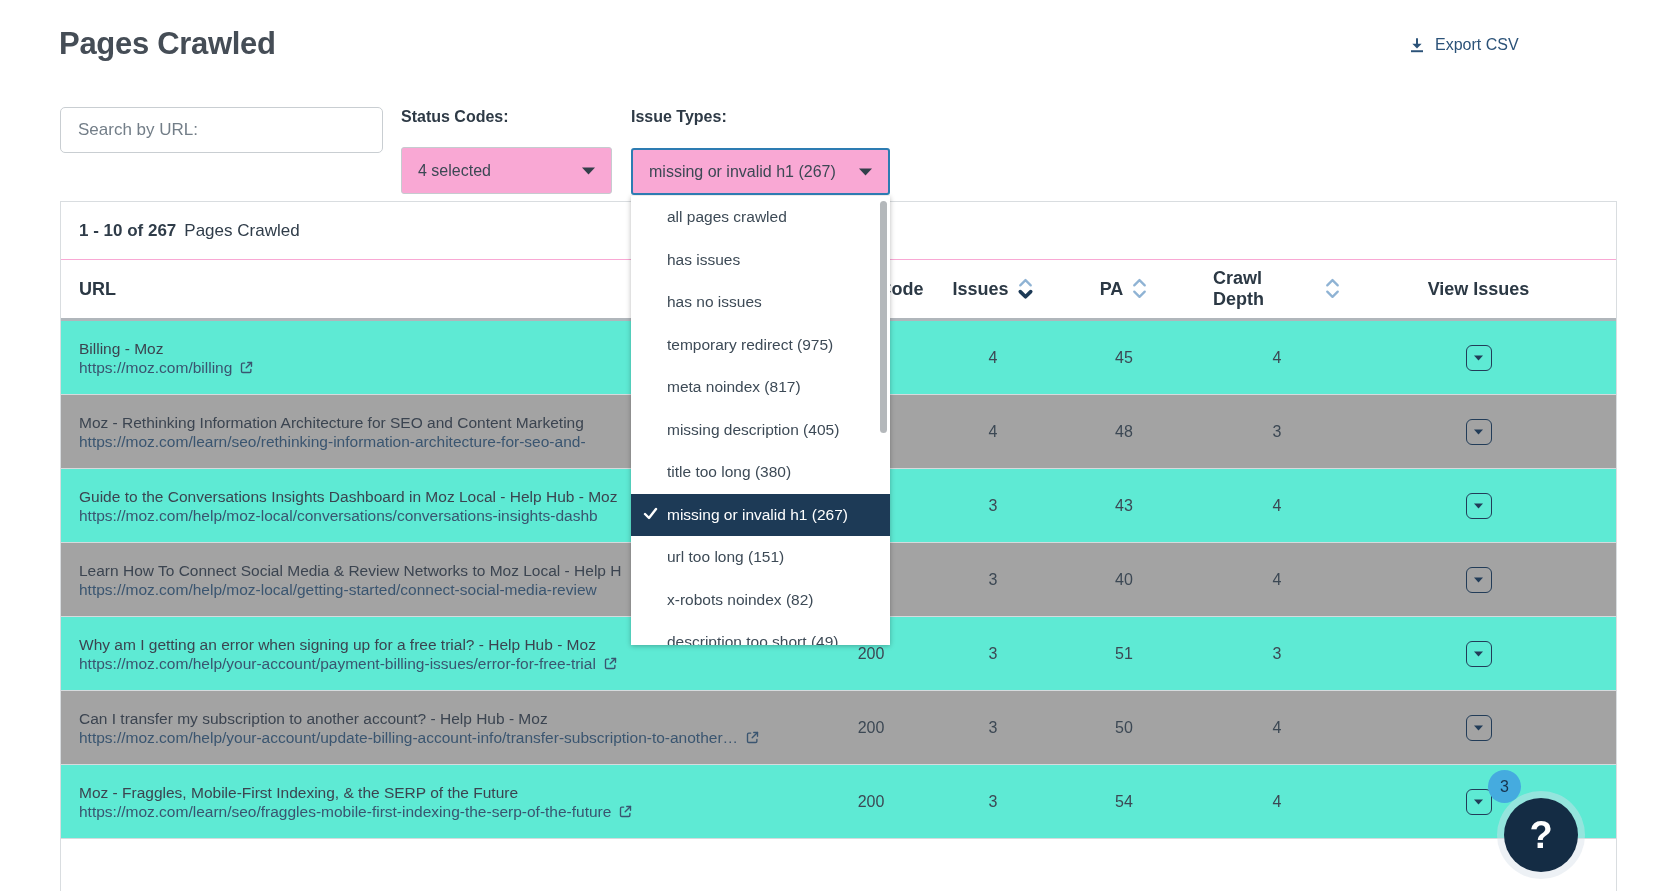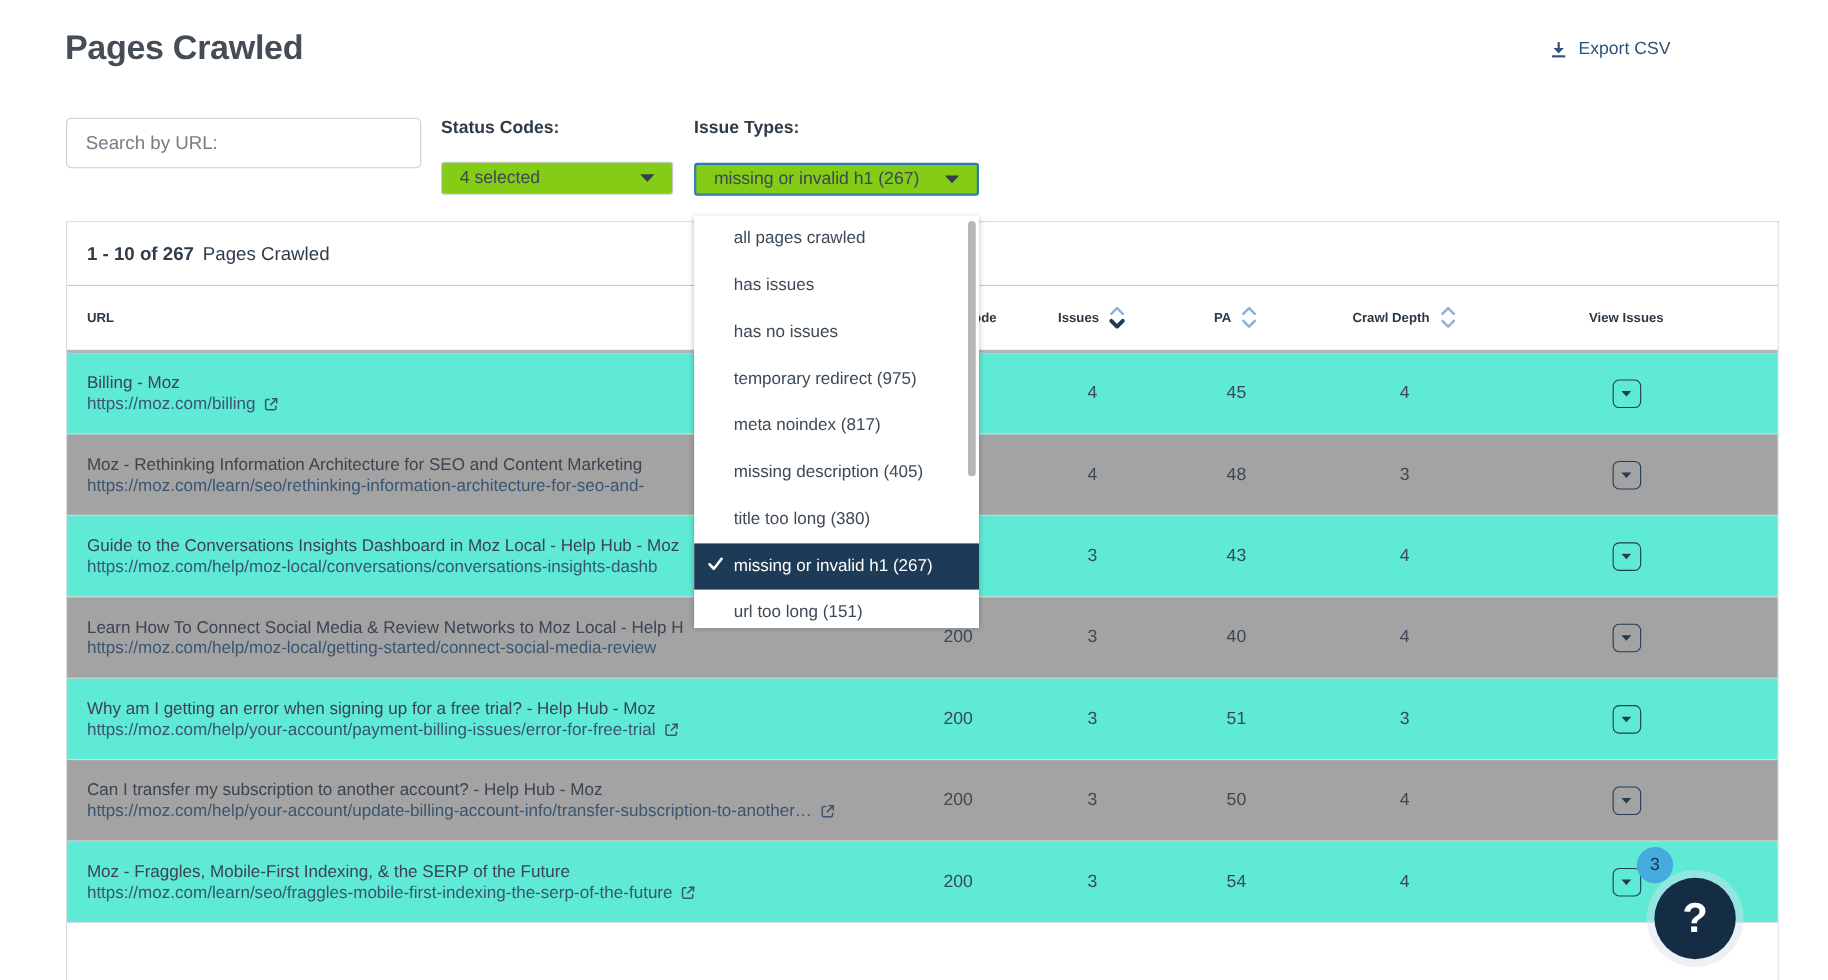--- a/index.html
+++ b/index.html
@@ -12,44 +12,44 @@
   .export-btn { position:absolute; left:1408px; top:36px; display:flex; align-items:flex-start; gap:9px;
     color:#2b5278; font-size:16px; cursor:pointer; background:none; border:none; font-family:inherit; }
 
   
   .search-input { position:absolute; left:60px; top:107px; width:323px; height:46px;
     border:1px solid #c9ced2; border-radius:5px; padding:0 17px; font-size:17px; color:#3b4754; font-family:inherit; }
   .search-input::placeholder { color:#737e88; opacity:1; }
   .filter-label { position:absolute; font-size:16px; font-weight:bold; color:#2e3a46; }
   #status-label { left:401px; top:108px; }
   #issue-label  { left:631px; top:108px; }
-  .select-box { position:absolute; height:30px; background:#84cc16; border:1px solid #c6cbcf; border-radius:3px;
+  .select-box { position:absolute; height:47px; background:#f9a8d4; border:1px solid #c6cbcf; border-radius:3px;
     display:flex; align-items:center; justify-content:space-between; padding:0 16px; font-size:16px; color:#3c4854; cursor:pointer; }
   #status-select { left:401px; top:147px; width:211px; }
   #issue-select  { left:631px; top:148px; width:259px; border:2px solid #2d7cb2; z-index:11; }
 
   
-  .dropdown-panel { position:absolute; left:631px; top:196px; width:259px; height:375px; background:#fff;
+  .dropdown-panel { position:absolute; left:631px; top:196px; width:259px; height:449px; background:#fff;
     box-shadow:0 1px 5px rgba(0,0,0,0.28); z-index:10; overflow:hidden; }
   .dropdown-list { list-style:none; }
   .dropdown-item { height:42.5px; display:flex; align-items:center; padding-left:36px; position:relative;
     font-size:15.5px; color:#3d4a56; cursor:pointer; white-space:nowrap; }
   .dropdown-item.selected { background:#1d3a56; color:#ffffff; }
   .dropdown-item .check-icon { position:absolute; left:12px; top:50%; transform:translateY(-50%); display:none; }
   .dropdown-item.selected .check-icon { display:block; }
   .dropdown-scrollbar { position:absolute; right:3px; top:5px; width:7px; height:232px; background:#b4b8bb; border-radius:4px; z-index:12; }
 
   
   .card { position:absolute; left:60px; top:201px; width:1557px; height:690px;
     border:1px solid #d9dde0; border-bottom:none; background:#fff; }
   .summary-row { height:58px; display:flex; align-items:center; padding-left:18px;
     border-bottom:1px solid #f9a8d4; font-size:17px; color:#2f3c49; }
   .summary-count { font-weight:bold; margin-right:8px; }
   .grid { display:grid; grid-template-columns:730px 160px 84px 178px 128px 275px; align-items:center; }
-  .header-row { height:61px; border-bottom:3px solid #b0b6bb; font-size:12px; font-weight:bold; color:#2b3844; }
+  .header-row { height:61px; border-bottom:3px solid #b0b6bb; font-size:18px; font-weight:bold; color:#2b3844; }
   .hcell { display:flex; align-items:center; justify-content:center; gap:8px; }
   .hcell.url-h { justify-content:flex-start; padding-left:18px; }
   .table-row { height:74px; border-bottom:1px solid #d6dadd; background:#a3a3a3; }
   .table-row.alt { background:#5eead4; }
   .url-cell { padding-left:18px; overflow:visible; white-space:nowrap; line-height:19px; font-size:15.5px; }
   .row-title { color:#3b4450; }
   .row-url { color:#3a5570; text-decoration:none; display:inline-flex; align-items:center; gap:7px; cursor:pointer; }
   .num-cell { text-align:center; font-size:16px; color:#3c4854; }
   .vi-cell { display:flex; justify-content:center; }
   .view-issues-btn { width:26px; height:26px; border:1.5px solid #223c58; border-radius:6px; background:transparent;

